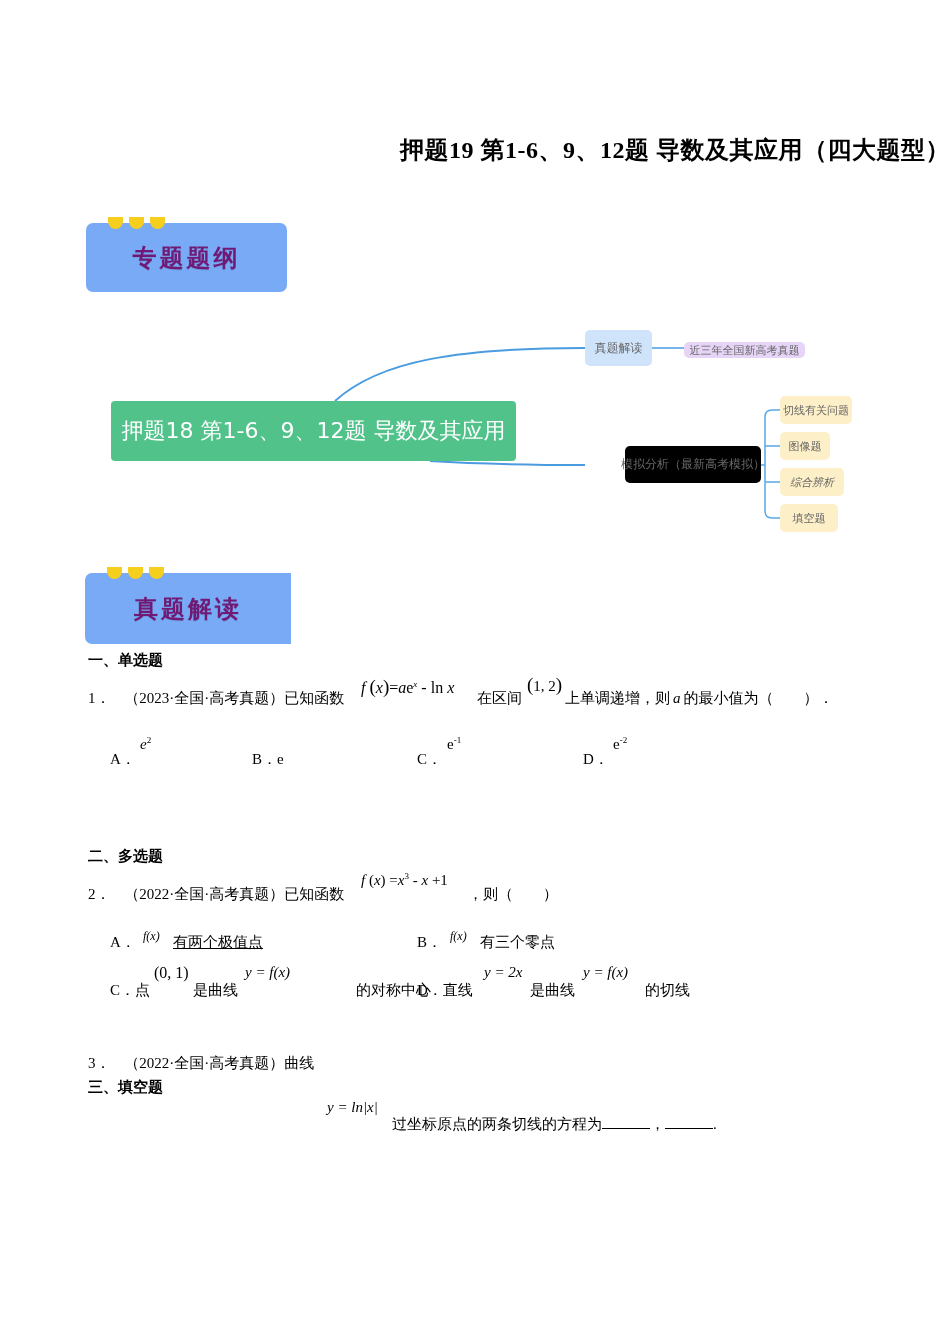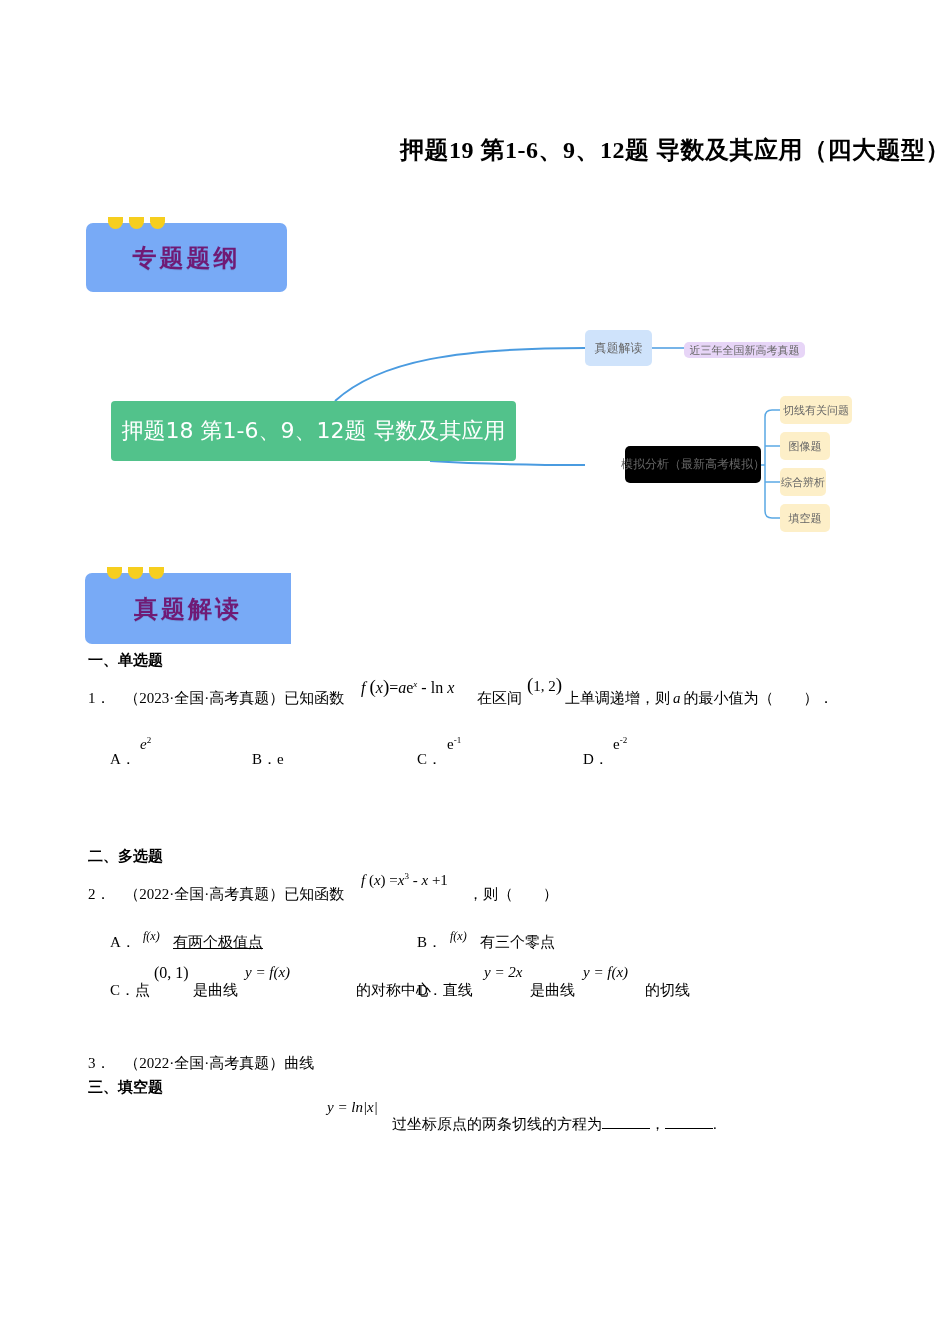--- a/index.html
+++ b/index.html
@@ -17,22 +17,22 @@
   
   .mindmap { position: absolute; left: 0; top: 0; width: 950px; height: 560px; pointer-events: none; }
   .mm-node { position: absolute; font-family: "DejaVu Sans", sans-serif; display: flex; align-items: center; justify-content: center; border-radius: 5px; color: #666; pointer-events: auto; white-space: nowrap; }
   .mm-root { left: 111px; top: 401px; width: 405px; height: 60px; background: #52c28b; color: #fff; font-size: 22px; border-radius: 4px; }
   .mm-l1-a { left: 585px; top: 330px; width: 67px; height: 36px; background: #cfe3fb; font-size: 12px; }
   .mm-l1-b { left: 585px; top: 446px; width: 136px; height: 37px; background: #000000; font-size: 12px; margin-left: 40px; }
   .mm-l2-a { left: 684px; top: 342px; width: 121px; height: 16px; background: #e7d5f7; font-size: 11px; }
   .mm-l2 { background: #fdefc8; font-size: 11px; height: 28px; }
   .mm-l2-1 { left: 780px; top: 396px; width: 72px; }
   .mm-l2-2 { left: 780px; top: 432px; width: 50px; }
-  .mm-l2-3 { left: 780px; top: 468px; width: 46px; }
-  .mm-l2-4 { left: 780px; top: 504px; width: 50px; }
+  .mm-l2-3 { left: 780px; top: 468px; width: 64px; font-style: italic; }
+  .mm-l2-4 { left: 780px; top: 504px; width: 58px; }
 
   .section-head { position: absolute; left: 88px; font-size: 15px; font-weight: bold; font-family: "DejaVu Sans", sans-serif; }
   .q { position: absolute; font-size: 15px; white-space: nowrap; }
   .q span { display: inline-block; }
   .math { font-family: "Liberation Serif", serif; font-style: italic; position: absolute; font-size: 15px; white-space: nowrap; }
   .math .up { font-style: normal; }
   .opt { position: absolute; font-size: 15px; white-space: nowrap; }
   sup { font-size: 9px; }
   .blank { display: inline-block; width: 48px; border-bottom: 1px solid #000; height: 12px; vertical-align: baseline; }
 </style>

